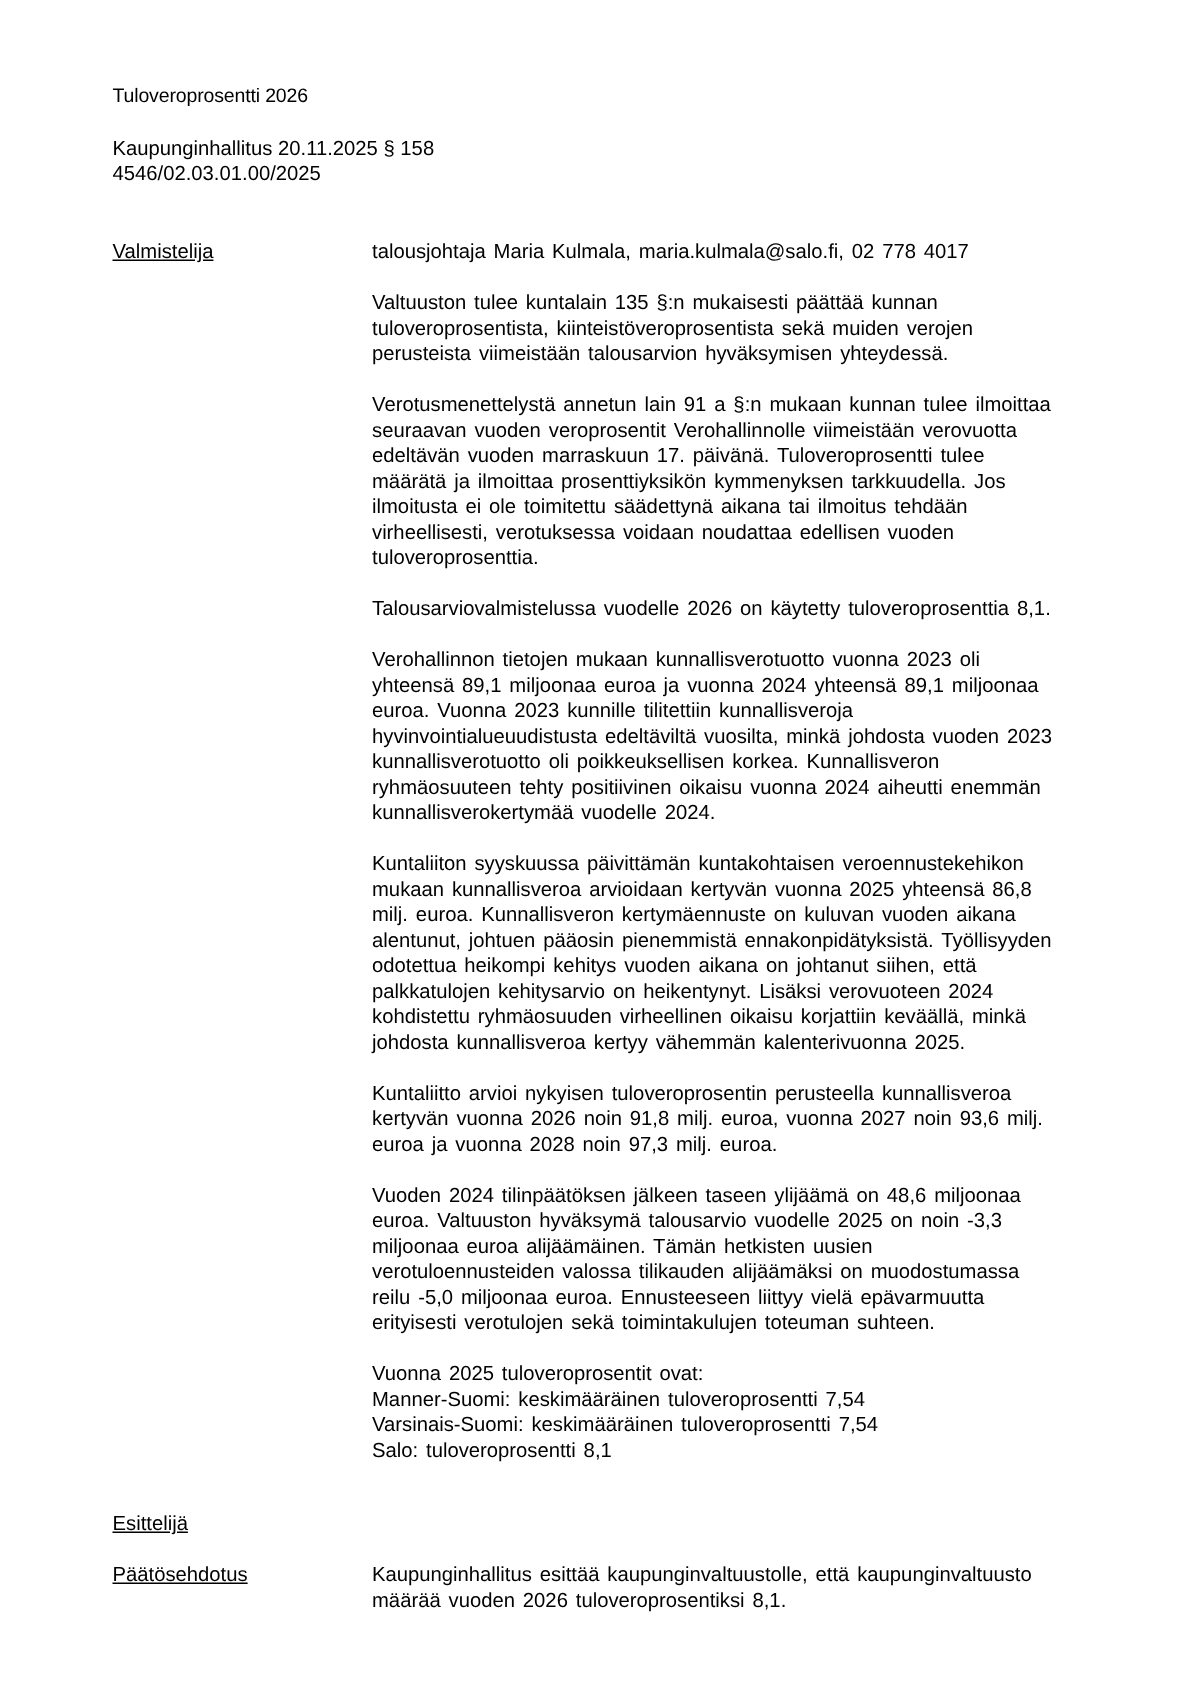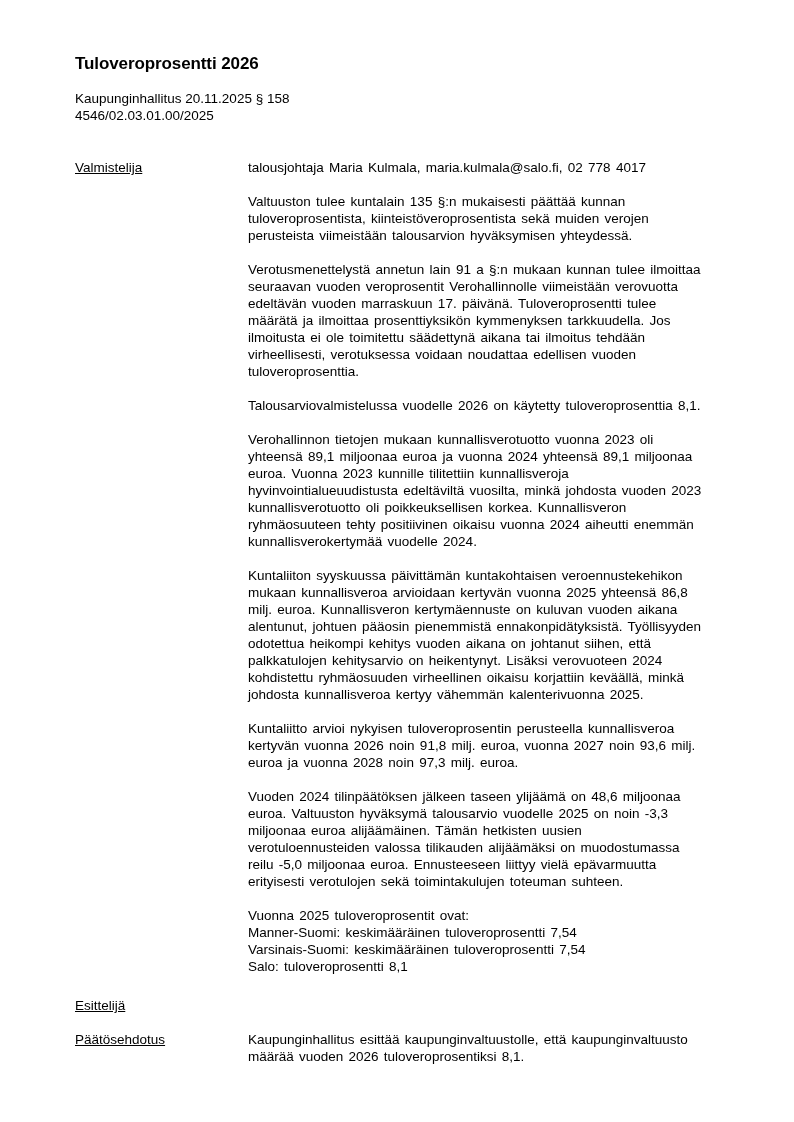--- a/index.html
+++ b/index.html
@@ -11,22 +11,22 @@
     font-family: "Liberation Sans", sans-serif;
     font-size: 13.5px;
     line-height: 17px;
     color: #000000;
     overflow: hidden;
   }
   .abs { position: absolute; }
   .title {
     left: 75px;
     top: 55px;
-    font-weight: bold;
-    font-size: 17px;
+    font-weight: normal;
+    font-size: 13px;
     line-height: 18px;
     letter-spacing: -0.1px;
   }
   .meta {
     left: 75px;
     top: 90px;
   }
   .content {
     left: 75px;
     top: 159px;
@@ -34,21 +34,21 @@
   }
   .row { display: flex; align-items: flex-start; }
   .row .label { width: 173px; flex: none; text-decoration: underline; }
   .row .paras { width: 517px; flex: none; }
   .para {
     margin: 0 0 17px 0;
     white-space: pre-line;
     word-spacing: 1.5px;
   }
   .para:last-child { margin-bottom: 0; }
-  .row-esittelija { margin-top: 22px; gap: 34px; }
+  .row-esittelija { margin-top: 32px; gap: 34px; }
   .row-paatos { margin-top: 17px; }
 </style>
 </head>
 <body>
 
 <div class="doc">
 
   <div class="abs title">Tuloveroprosentti 2026</div>
 
   <div class="abs meta">

